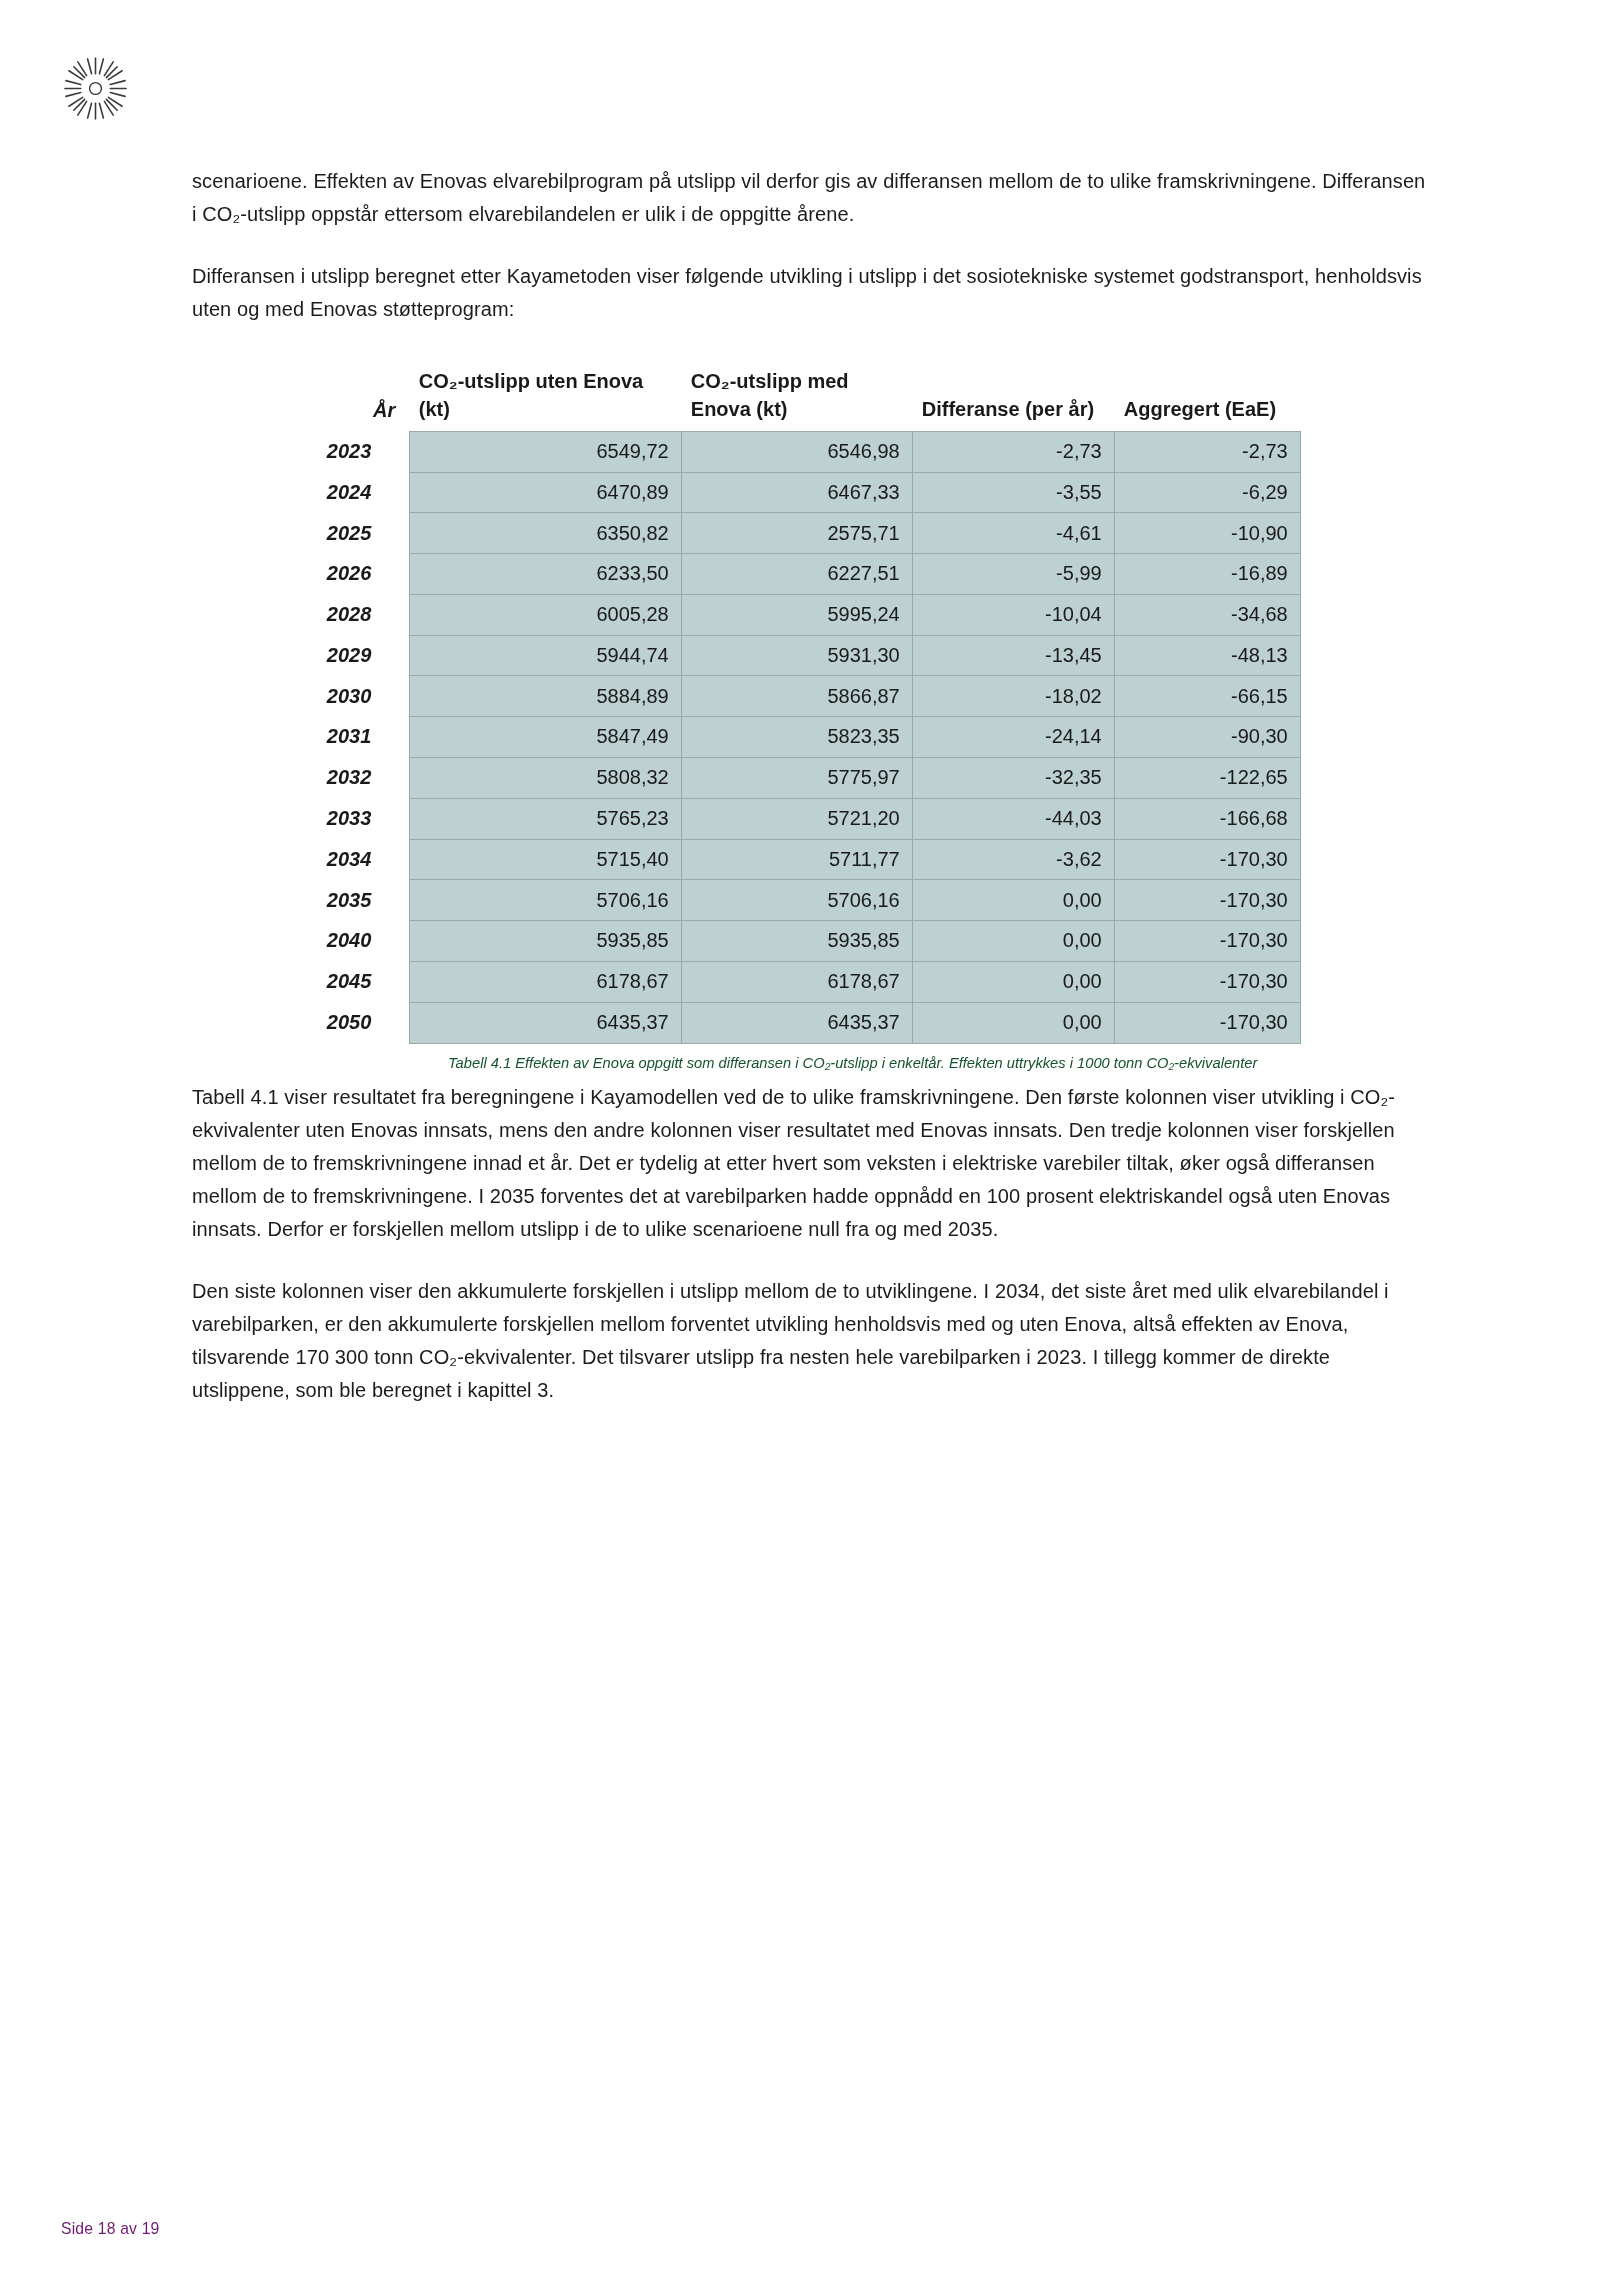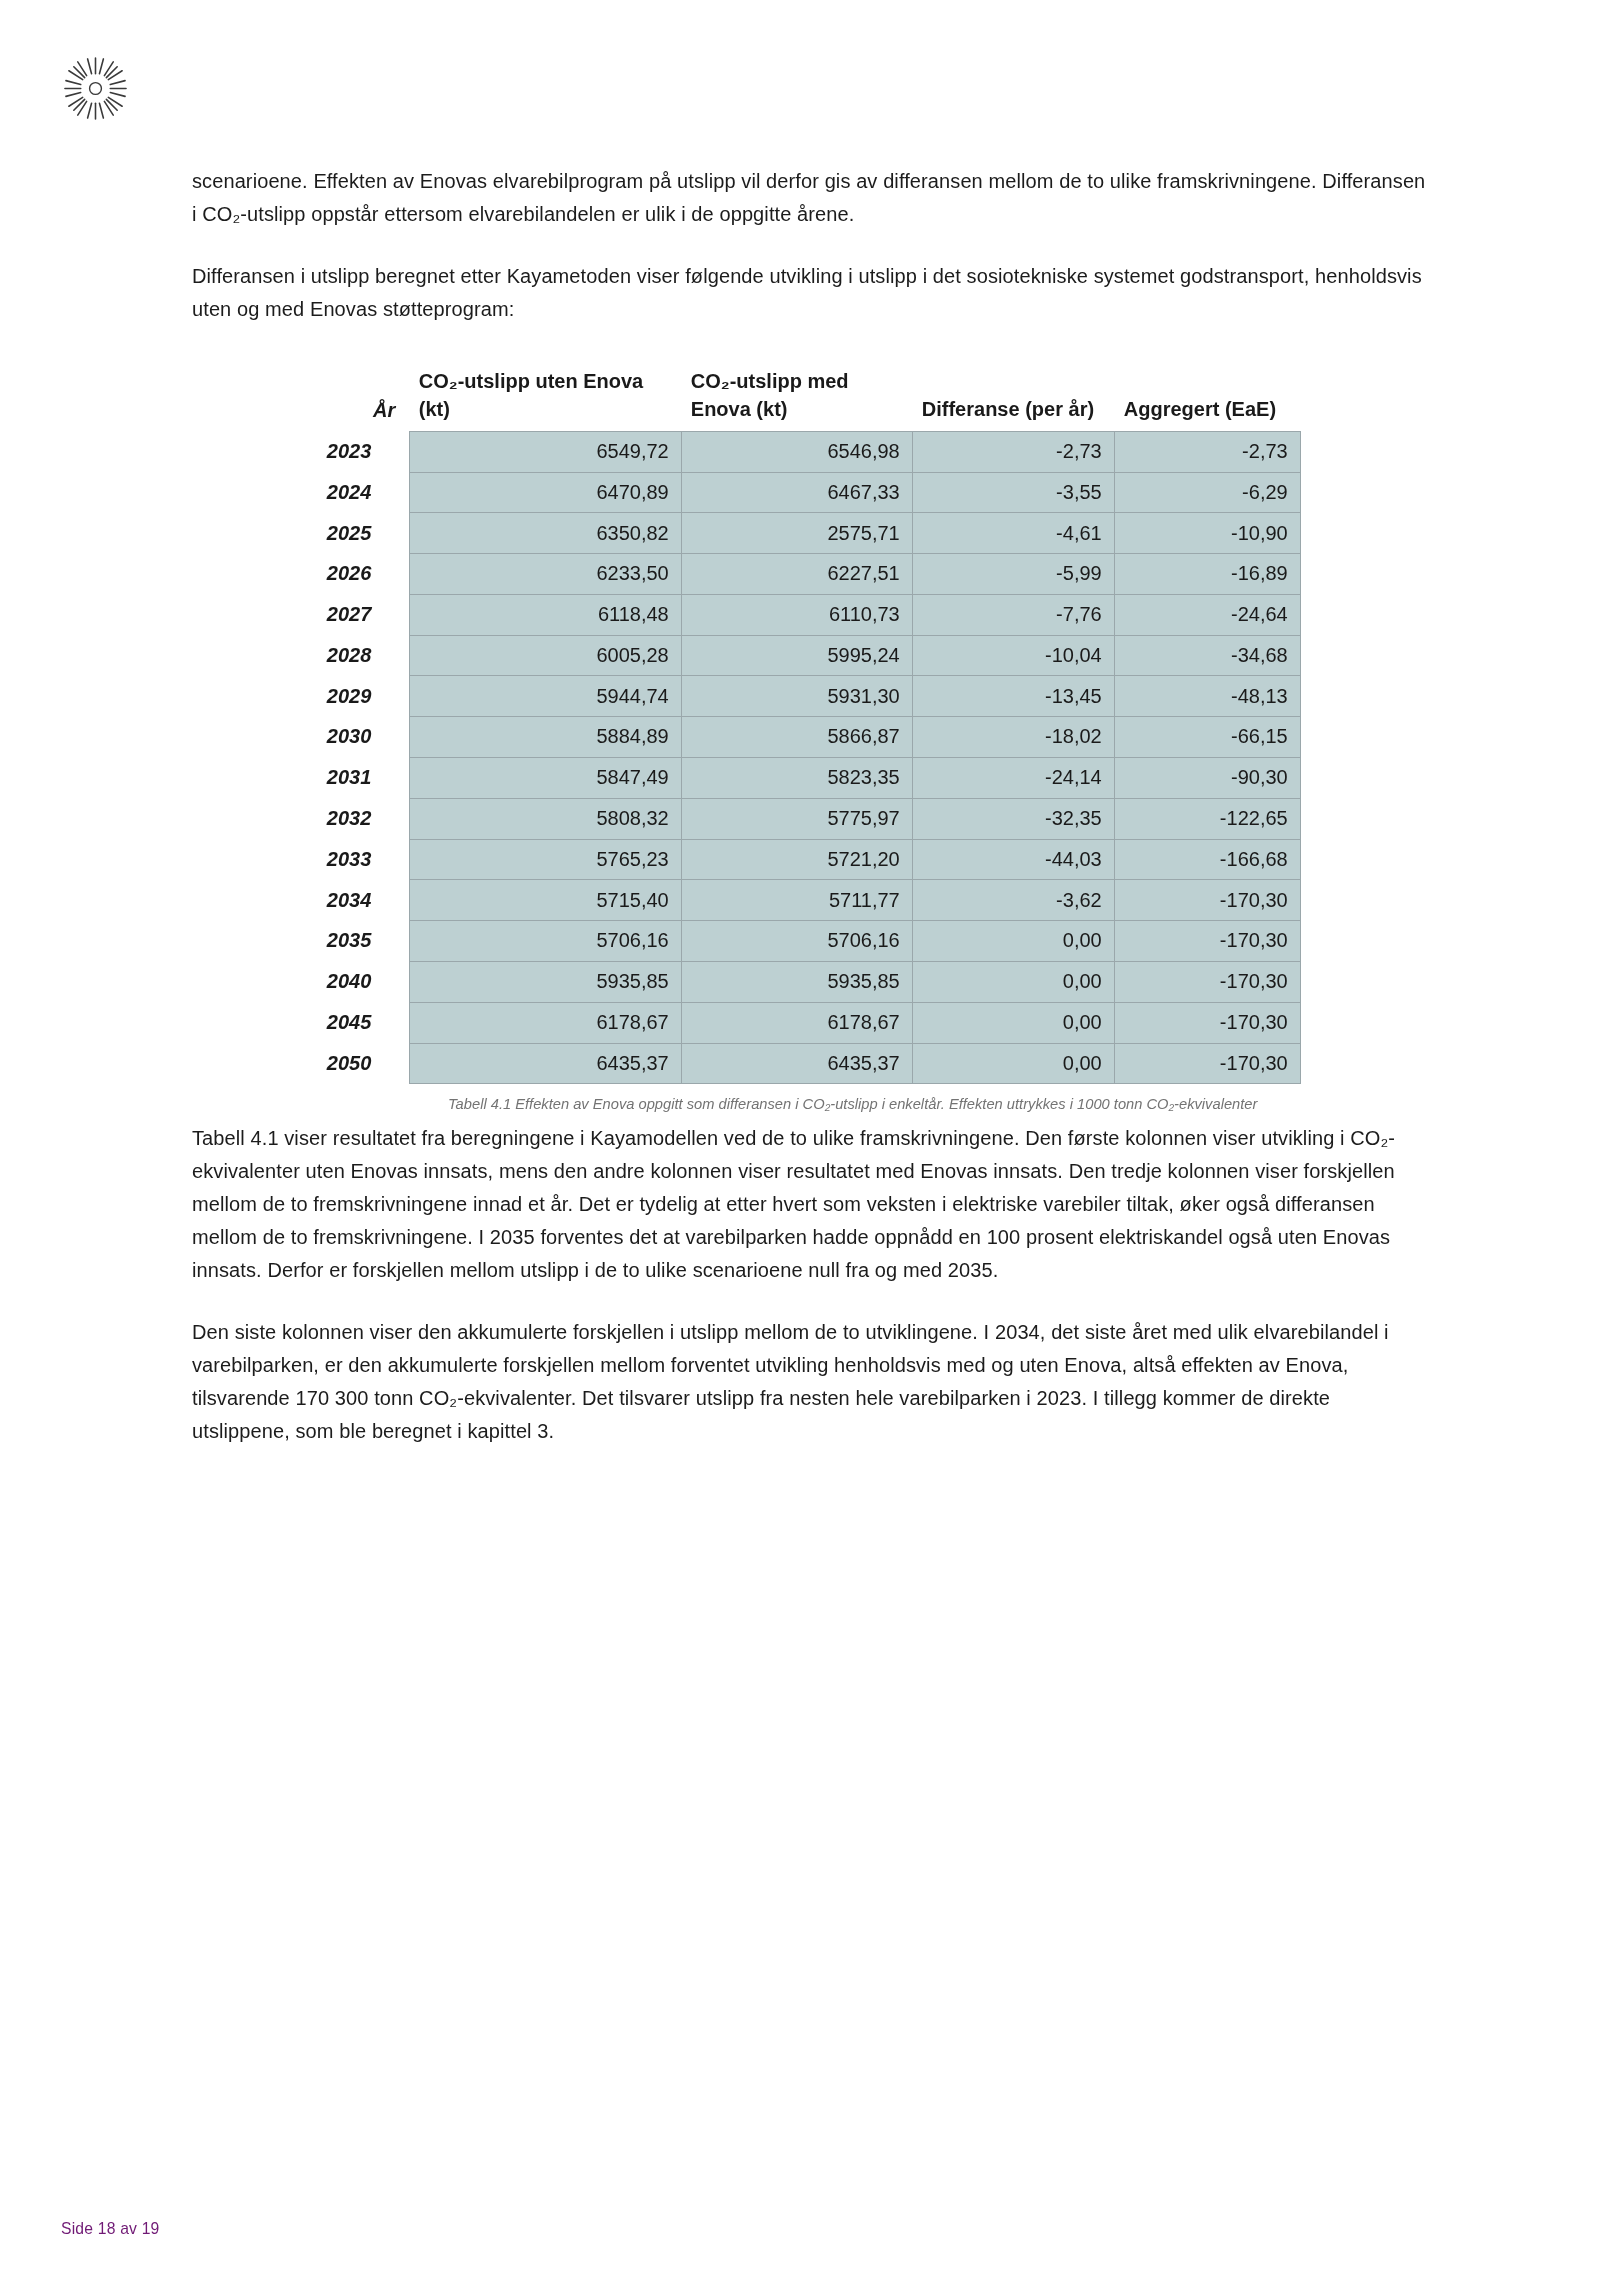--- a/index.html
+++ b/index.html
@@ -92,21 +92,21 @@
   }
   col.c-year  { width: 94px; }
   col.c-a     { width: 272px; }
   col.c-b     { width: 231px; }
   col.c-c     { width: 202px; }
   col.c-d     { width: 186px; }
 
   .caption {
     font-size: 14.7px;
     line-height: 21.6px;
-    color: #737373;
+    color: #14532d;
     font-style: italic;
     margin: 9.8px 0 0 133px;
     width: 1098px;
   }
 
   .after-table { margin-top: 63px; }
 
   
   .footer {
     position: absolute;
@@ -201,27 +201,20 @@
               <td>-10,90</td>
             </tr>
             <tr>
               <td class="year">2026</td>
               <td>6233,50</td>
               <td>6227,51</td>
               <td>-5,99</td>
               <td>-16,89</td>
             </tr>
             <tr>
-              <td class="year">2027</td>
-              <td>6118,48</td>
-              <td>6110,73</td>
-              <td>-7,76</td>
-              <td>-24,64</td>
-            </tr>
-            <tr>
               <td class="year">2028</td>
               <td>6005,28</td>
               <td>5995,24</td>
               <td>-10,04</td>
               <td>-34,68</td>
             </tr>
             <tr>
               <td class="year">2029</td>
               <td>5944,74</td>
               <td>5931,30</td>

